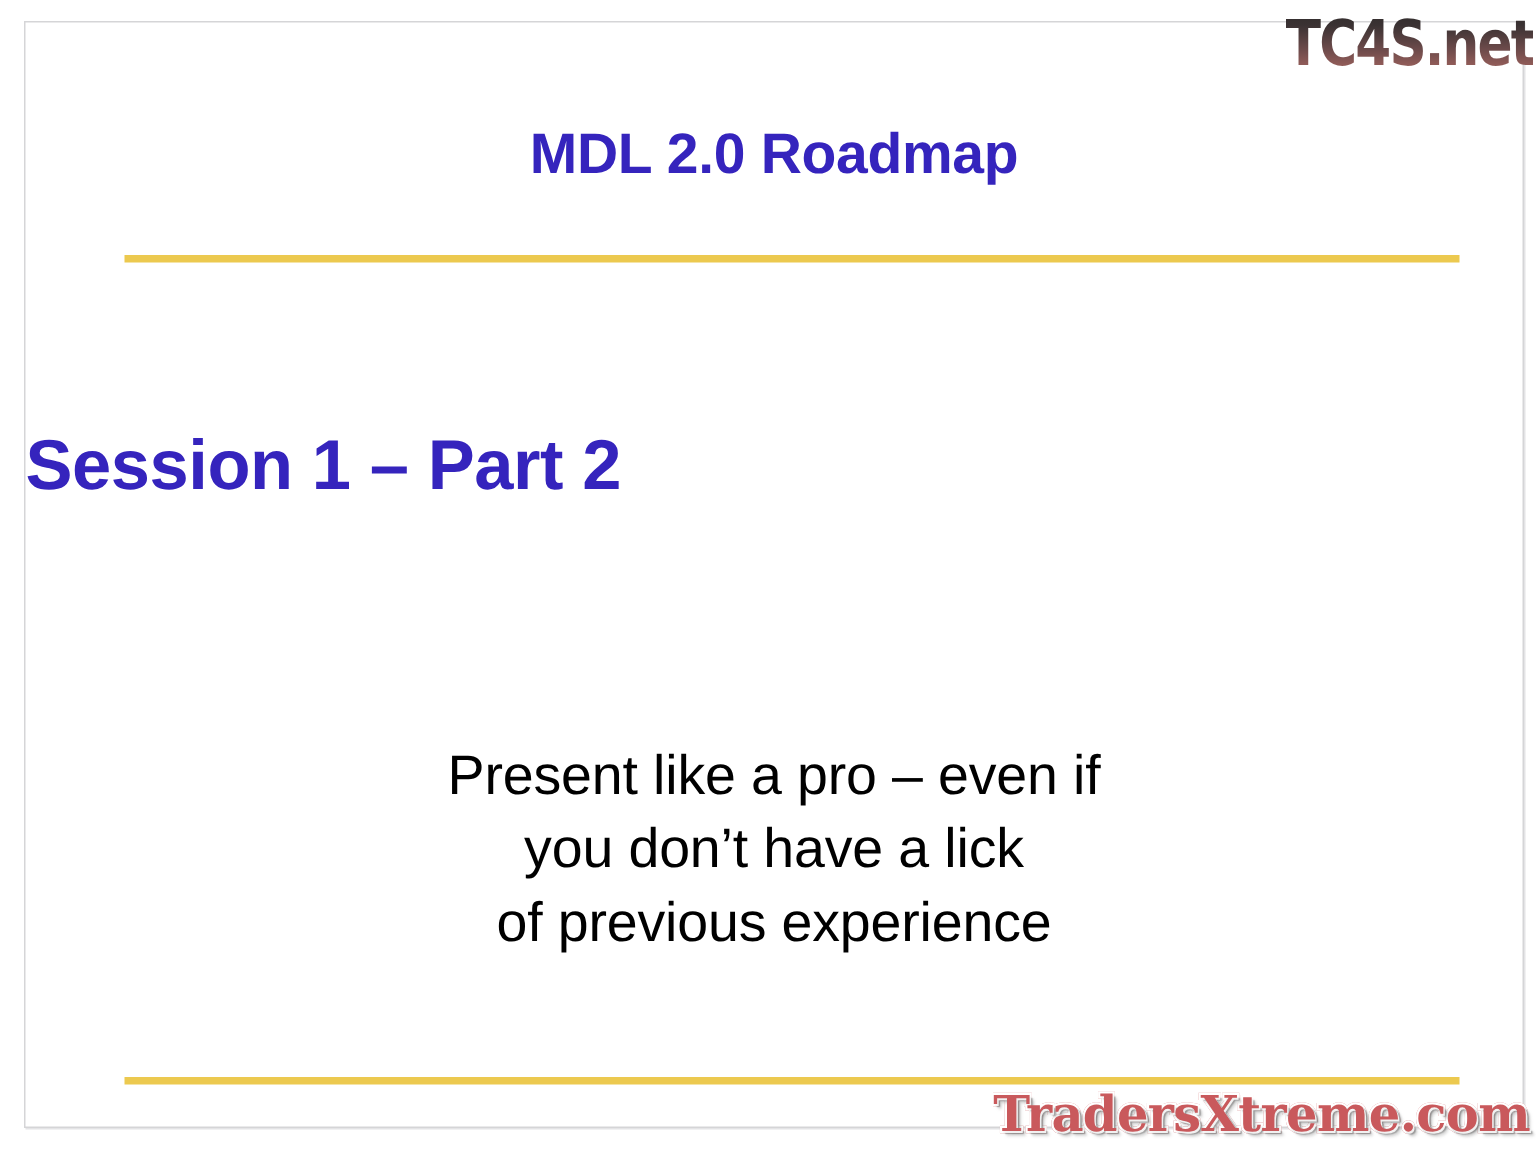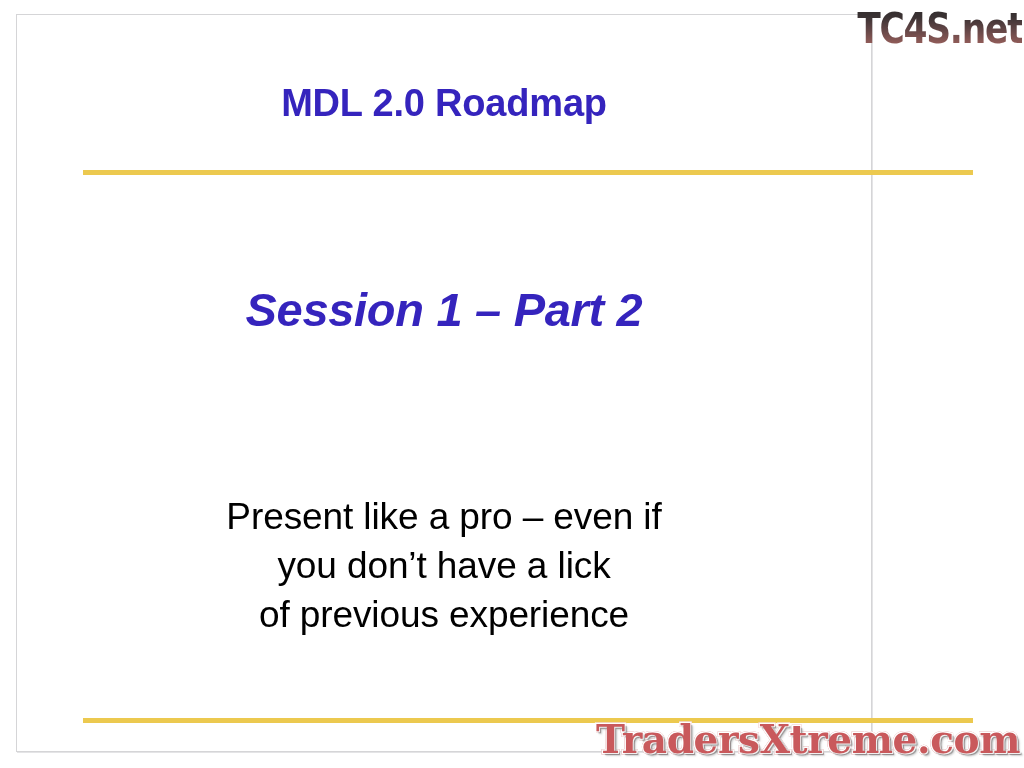--- a/index.html
+++ b/index.html
@@ -13,21 +13,21 @@
     overflow: hidden;
     font-family: "Liberation Sans", sans-serif;
     position: relative;
   }
 
   
   #slide-frame {
     position: absolute;
     left: 16px;
     top: 14px;
-    width: 856px;
+    width: 1000px;
     height: 738px;
     background: #ffffff;
     border: 1px solid #d5d5d7;
     box-sizing: border-box;
     box-shadow: 1px 1px 0 0 #e4e4e6;
   }
 
   
   #slide-title {
     position: absolute;
@@ -53,28 +53,26 @@
   }
   #rule-top { top: 155px; }
   #rule-bottom { top: 703px; }
 
   
   #session-heading {
     position: absolute;
     left: 0;
     right: 0;
     top: 268px;
-    text-align: center;
     font-size: 47px;
     font-weight: bold;
     color: #3524bd;
     letter-spacing: -0.3px;
     line-height: 1.15;
     white-space: pre;
-    font-style: italic;
   }
 
   
   #dlsub-watermark {
     position: absolute;
     left: 0;
     right: 0;
     top: 358px;
     text-align: center;
     pointer-events: none;
@@ -143,21 +141,21 @@
   #tradersxtreme-watermark {
     position: absolute;
     right: 4px;
     bottom: 6px;
     pointer-events: none;
     white-space: nowrap;
   }
   #tradersxtreme-watermark .wm-text {
     display: inline-block;
     font-family: "DejaVu Serif", serif;
-    font-size: 39px;
+    font-size: 33px;
     font-weight: bold;
     letter-spacing: -0.4px;
     color: #c9595c;
     -webkit-text-stroke: 3px #ffffff;
     paint-order: stroke fill;
     text-shadow:
        1px 1px 0 rgba(245,245,245,0.95),
        2px 2px 1px rgba(90,90,90,0.55),
        3px 3px 2px rgba(140,140,140,0.35);
     background: linear-gradient(180deg,#e08b8d 0%,#cf6a6d 35%,#b94a4d 72%,#a33c40 100%);

